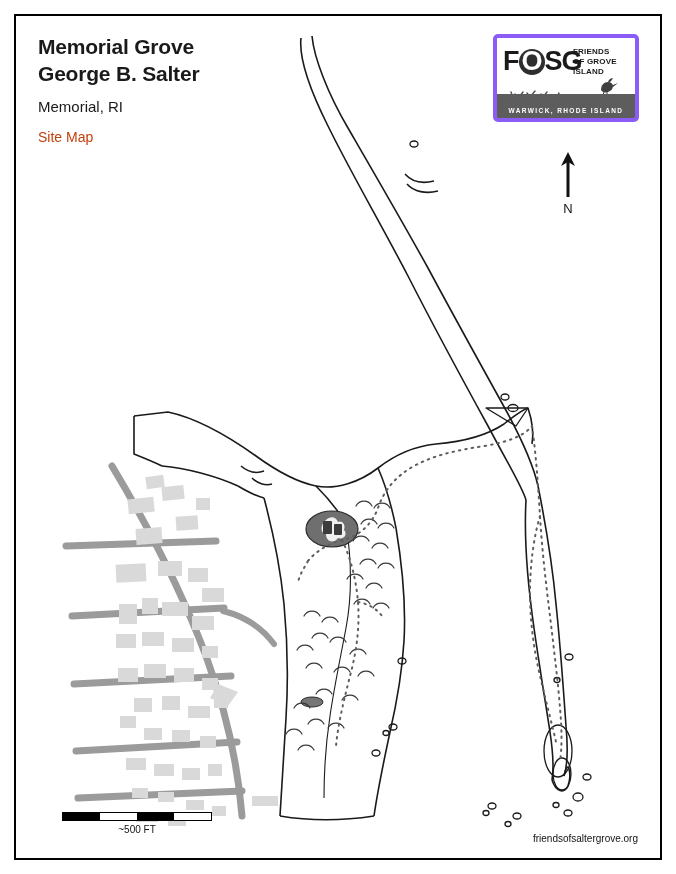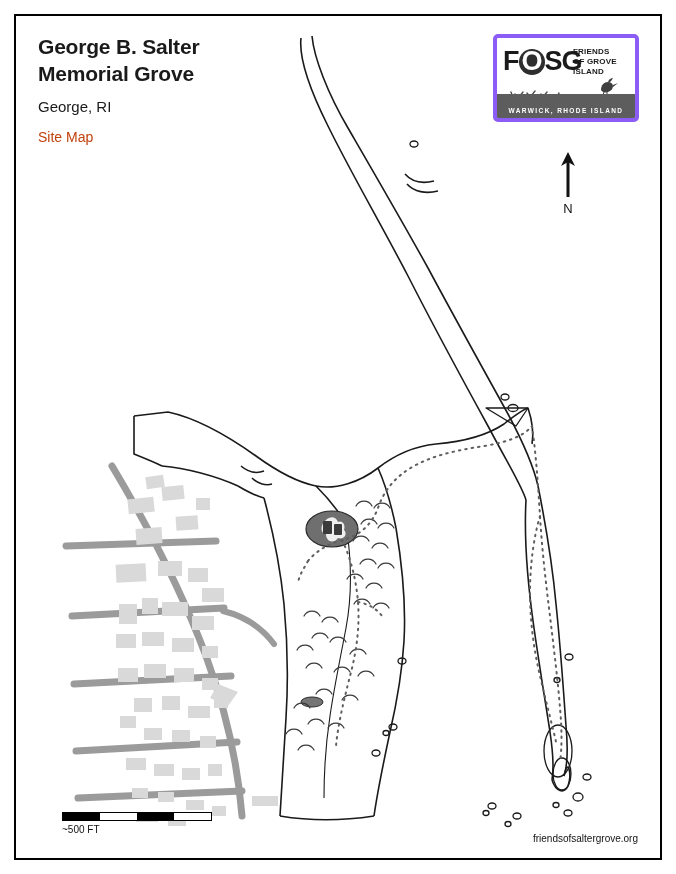--- a/index.html
+++ b/index.html
@@ -154,21 +154,21 @@
     display: flex;
     width: 150px;
     height: 9px;
     border: 1px solid #000;
     box-sizing: border-box;
   }
   #scale-bar .seg { flex: 1 1 0; }
   #scale-bar .seg.dark { background: #000; }
   #scale-bar .seg.light { background: #fff; }
   .scale-label {
-    text-align: left;
+    text-align: center;
     font-size: 10px;
     color: #111;
     margin-top: 3px;
   }
   
   #credit {
     position: absolute;
     right: 38px;
     top: 833px;
     font-size: 10px;
@@ -343,24 +343,24 @@
     </g>
 
     <g fill="#3b3b3b" stroke="none">
       <rect x="307" y="505" width="9" height="13" rx="1"></rect>
       <rect x="318" y="508" width="8" height="11" rx="1"></rect>
     </g>
   </svg>
 
   <div id="title-block">
     <div class="map-title">
+      <div>Memorial Grove</div>
       <div>George B. Salter</div>
-      <div>Memorial Grove</div>
     </div>
-    <div class="map-subtitle">George, RI</div>
+    <div class="map-subtitle">Memorial, RI</div>
     <div class="map-kind">Site Map</div>
   </div>
 
   <div id="logo">
     <div id="logo-inner">
       <div class="logo-fosg"><span>F</span><span class="logo-o">O</span><span>SG</span></div>
       <div class="logo-words">
         <div>FRIENDS</div>
         <div>OF GROVE</div>
         <div>ISLAND</div>

